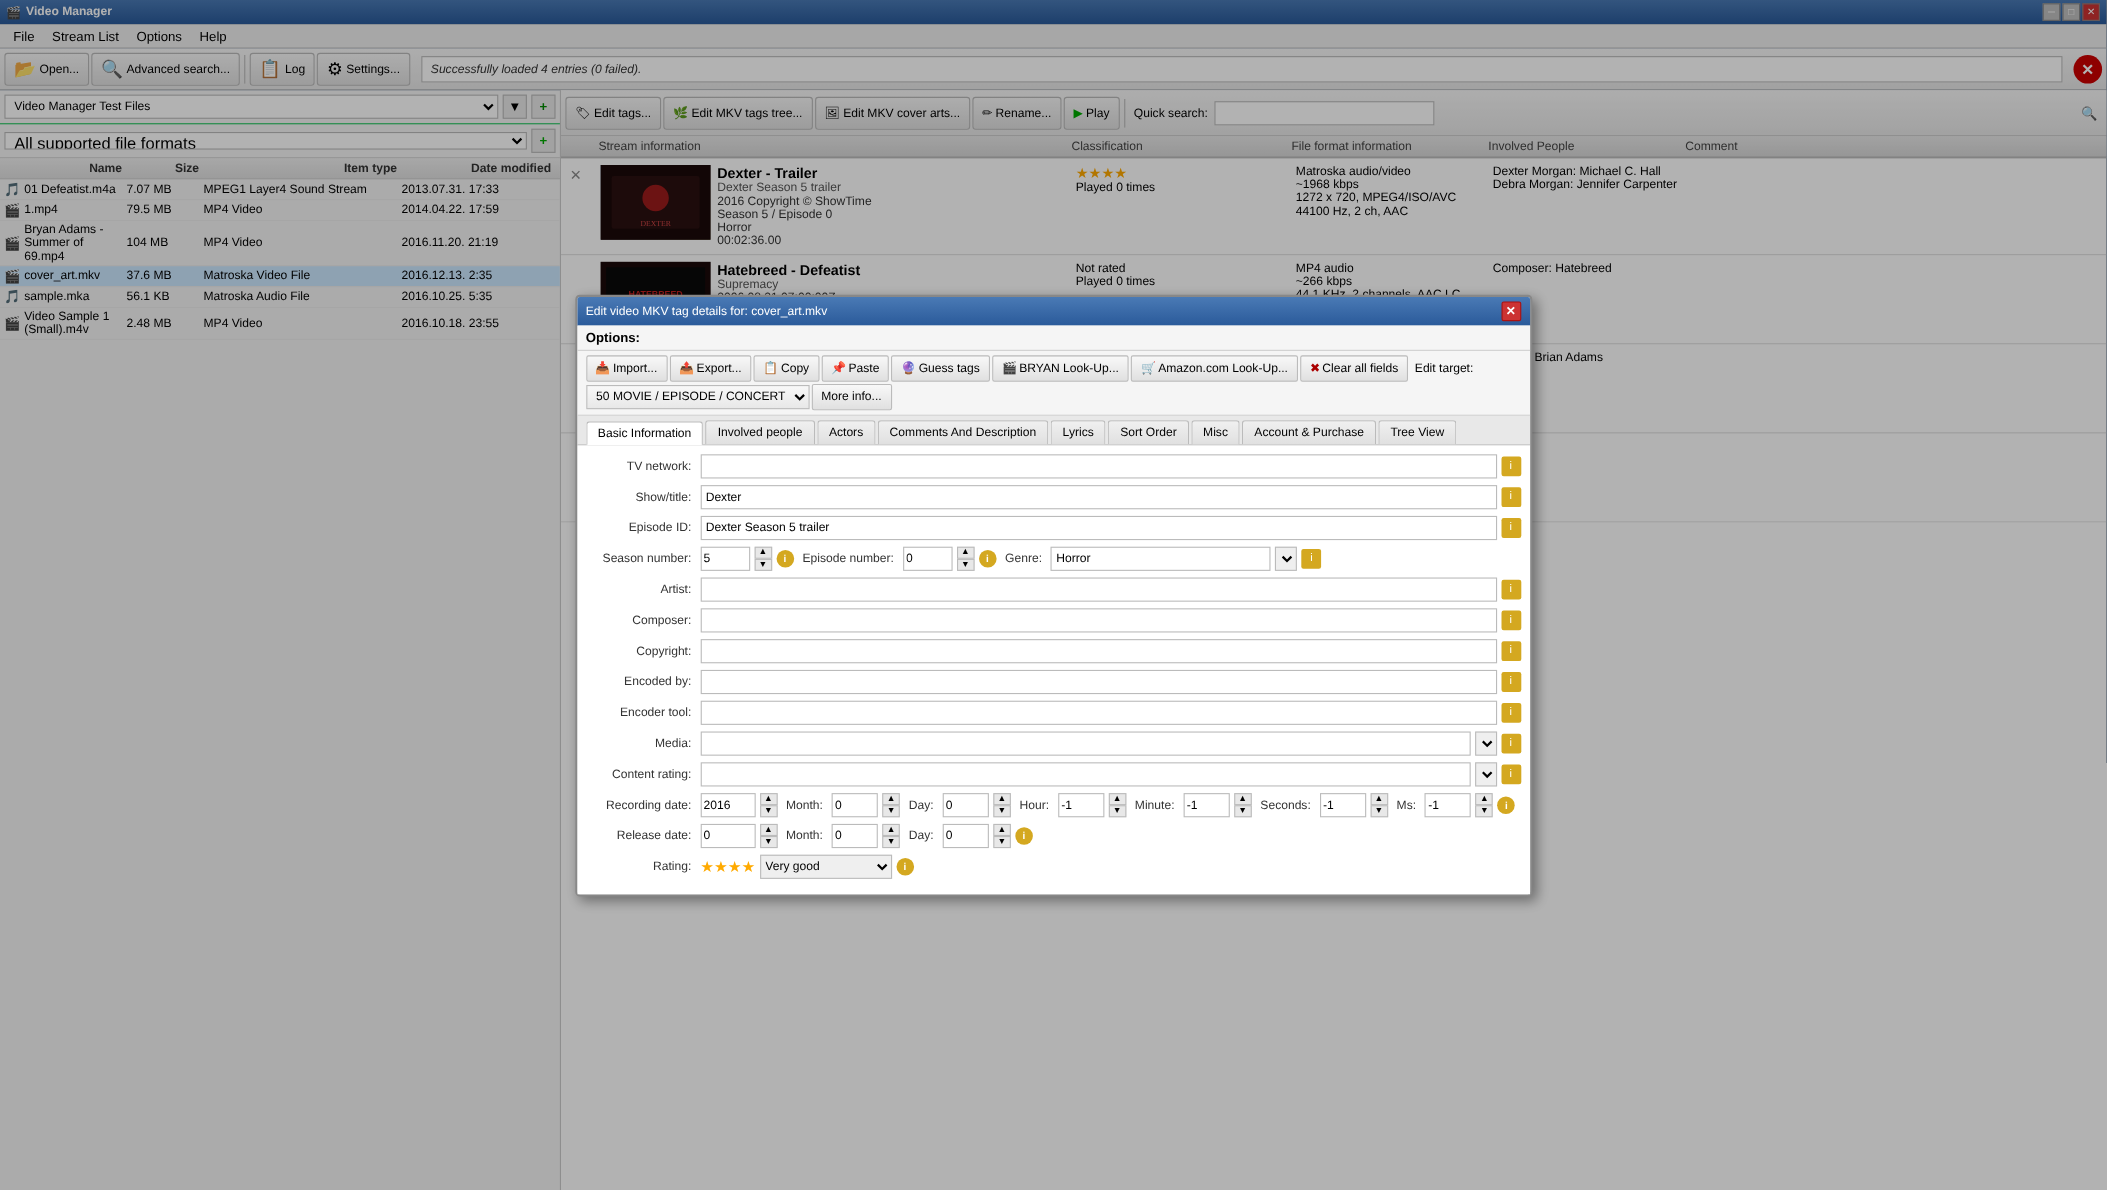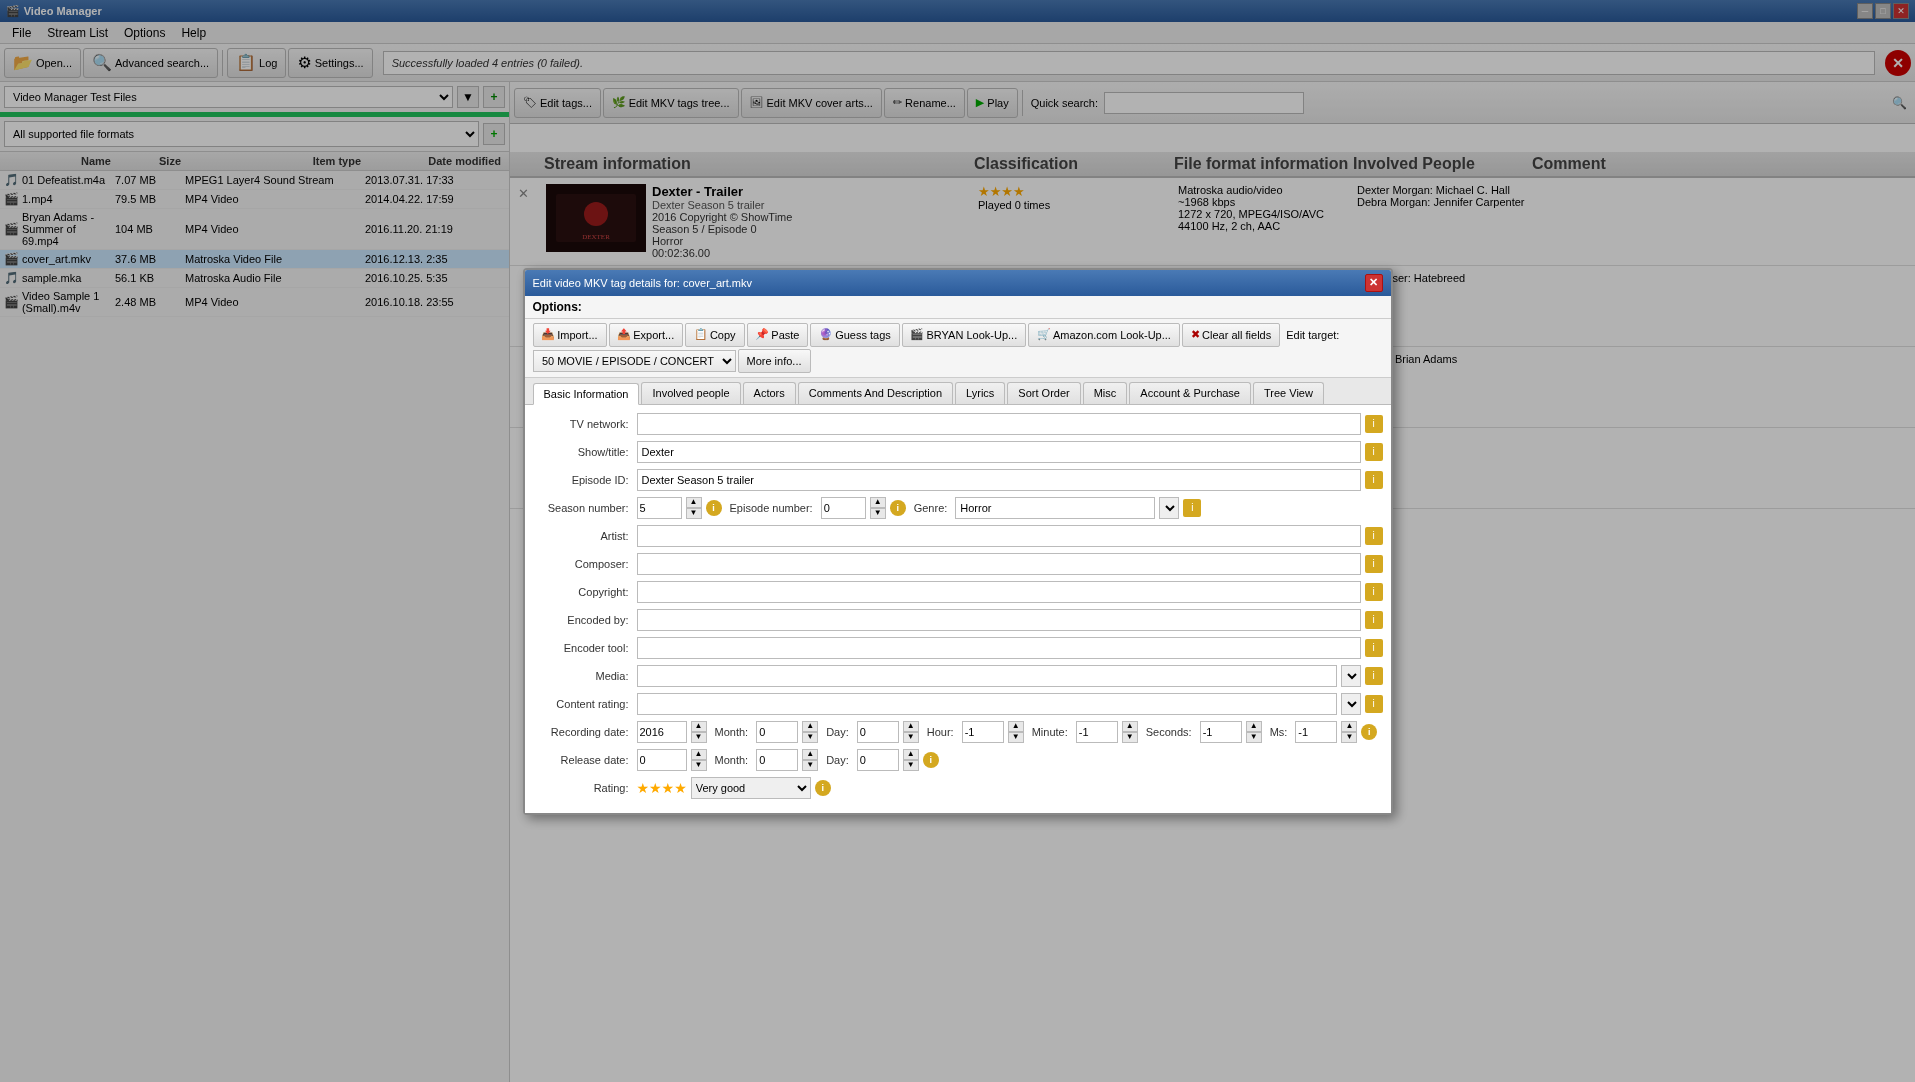--- a/index.html
+++ b/index.html
@@ -65,32 +65,32 @@
     
     .main-area { display: flex; height: calc(100vh - 82px); }
 
     
     .left-panel {
       width: 510px; background: #f5f5f5; border-right: 1px solid #ccc;
       display: flex; flex-direction: column;
     }
     .path-bar {
       display: flex; align-items: flex-start; padding: 4px;
-      border-bottom: 5px solid #22c55e; gap: 4px;
+      border-bottom: 1px solid #22c55e; gap: 4px;
     }
     .path-select {
       flex: 1; height: 22px; border: 1px solid #bbb; background: white;
       font-size: 11px; padding: 0 4px;
     }
     .path-btn { width: 22px; height: 22px; border: 1px solid #bbb; background: #e8e8e8; cursor: pointer; display: flex; align-items: center; justify-content: center; font-size: 12px; }
     .filter-bar {
       display: flex; align-items: center; padding: 4px;
       border-bottom: 1px solid #ccc; gap: 4px;
     }
-    .filter-select { flex: 1; height: 26px; border: 1px solid #bbb; background: white; font-size: 11px; padding: 0 4px; }
+    .filter-select { flex: 1; height: 16px; border: 1px solid #bbb; background: white; font-size: 15px; padding: 0 4px; }
     .filter-btn { width: 22px; height: 22px; border: 1px solid #bbb; background: #e8e8e8; cursor: pointer; display: flex; align-items: center; justify-content: center; color: #0a0; font-weight: bold; }
 
     
     .file-list { flex: 1; overflow-y: auto; }
     .file-list-header {
       display: grid; grid-template-columns: 1fr 70px 180px 140px;
       background: linear-gradient(to bottom, #f0f0f0, #e0e0e0);
       border-bottom: 1px solid #ccc; padding: 2px 4px;
       font-size: 11px; font-weight: bold; color: #333;
     }
@@ -104,21 +104,21 @@
     .file-icon { font-size: 12px; }
 
     
     .right-panel { flex: 1; background: white; display: flex; flex-direction: column; }
 
     
     .stream-header {
       display: grid; grid-template-columns: 30px 430px 200px 1fr 1fr 200px 1fr;
       background: linear-gradient(to bottom, #e8e8e8, #d8d8d8);
       border-bottom: 2px solid #bbb; padding: 3px 4px;
-      font-size: 16px; font-weight: bold; color: #444; margin-top: 28px;
+      font-size: 11px; font-weight: normal; color: #444;
     }
 
     
     .stream-list { overflow-y: auto; }
     .stream-row {
       display: grid; grid-template-columns: 30px 430px 200px 1fr 1fr 200px 1fr;
       border-bottom: 1px solid #e0e0e0; min-height: 80px; align-items: start;
       padding: 4px;
     }
     .stream-info-cell { padding: 2px 4px; font-size: 11px; }

